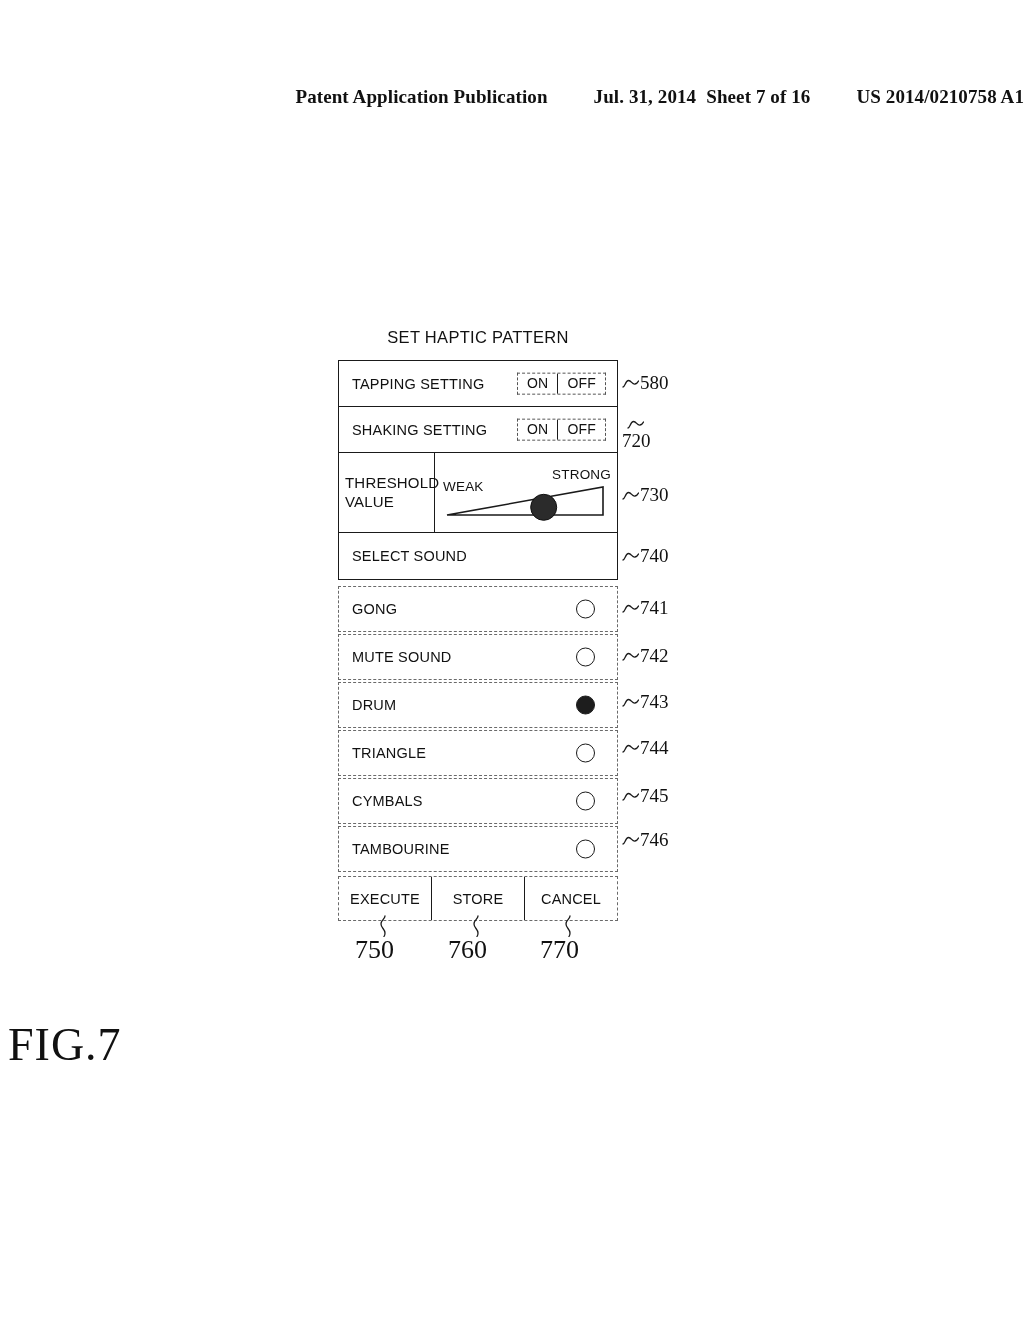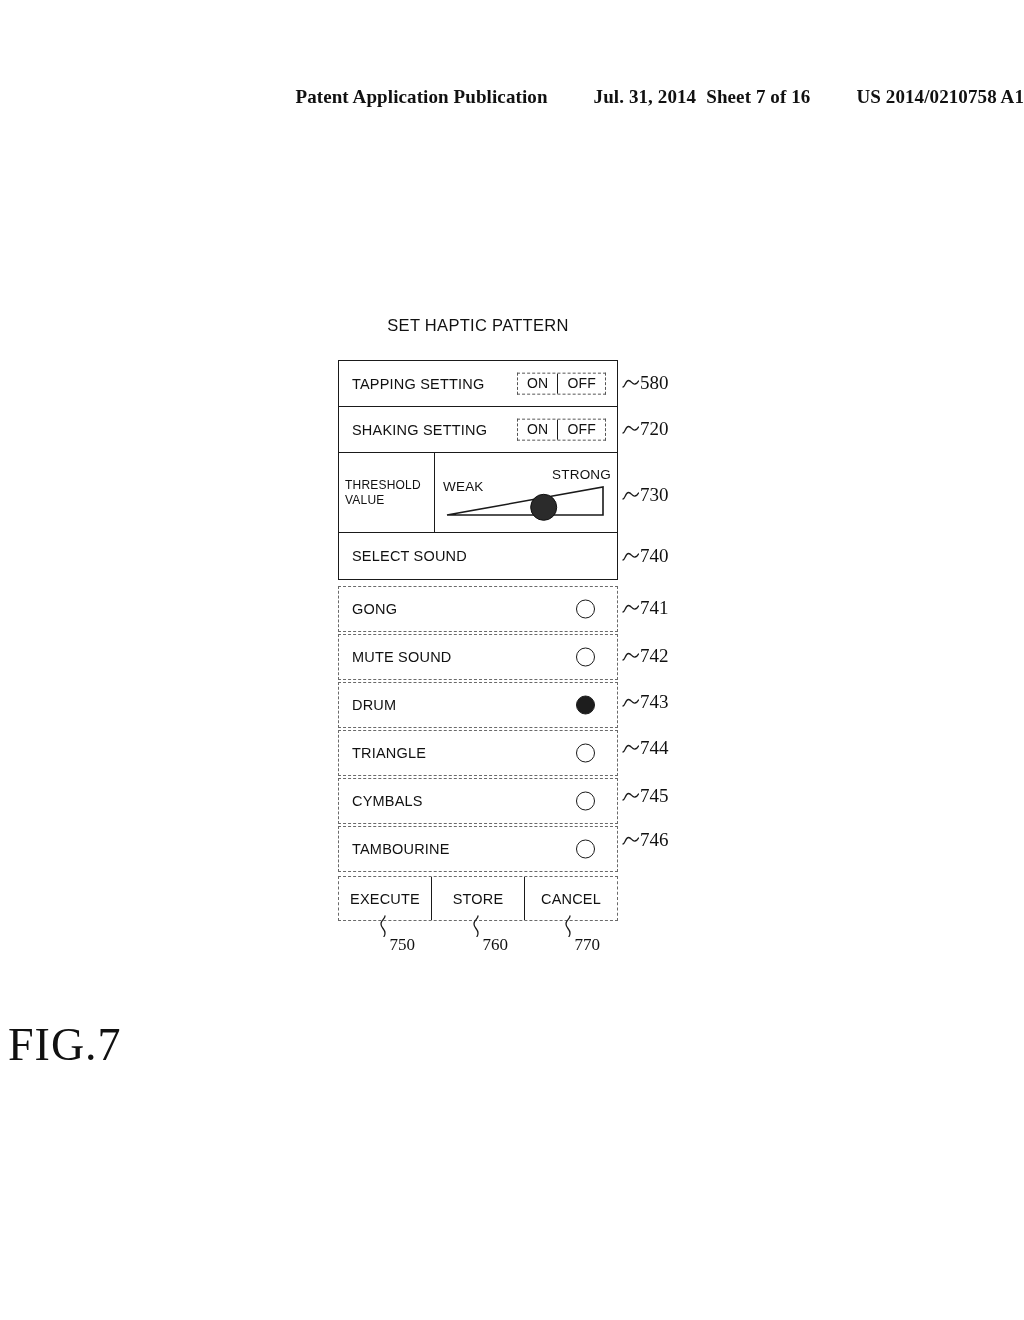--- a/index.html
+++ b/index.html
@@ -26,21 +26,21 @@
   }
   #patent-header .hdr-pub{ margin-right:46px; }
   #patent-header .hdr-date{ margin-right:10px; }
   #patent-header .hdr-sheet{ margin-right:46px; }
   #patent-header .hdr-num{ }
 
   
   #fig-title{
     position:absolute;
     left:338px;width:280px;
-    top:316px;
+    top:328px;
     text-align:center;
     font-size:16.5px;
     letter-spacing:0.3px;
     white-space:nowrap;
   }
 
   
   #dialog{
     position:absolute;
     left:338px;top:360px;
@@ -94,21 +94,21 @@
   }
   #threshold-label-cell{
     width:96px;
     border-right:1.6px solid #1a1a1a;
     box-sizing:border-box;
     display:flex;
     align-items:center;
     padding-left:6px;
   }
   #threshold-label-cell .txt{
-    font-size:12px;
+    font-size:15px;
     line-height:1.22;
     letter-spacing:0.2px;
   }
   #slider-cell{
     flex:1;
     position:relative;
   }
   #slider-svg{ position:absolute;left:0;top:0; }
   #label-weak{
     position:absolute;
@@ -190,22 +190,22 @@
     display:inline-block;
     width:17px;height:12px;
     margin-right:1px;
   }
   .ref .num{ font-family:"Liberation Serif", serif; font-size:19px; }
 
   
   .ref-bottom{
     position:absolute;
     font-family:"Liberation Serif", serif;
-    font-size:17px;
-    text-align:right;
+    font-size:26px;
+    text-align:left;
     width:60px;
   }
   .leader-v{
     position:absolute;
     width:16px;height:22px;
   }
 
   
   #fig-caption{
     position:absolute;
@@ -311,21 +311,21 @@
 </div>
 
 <div id="fig-caption">FIG.7</div>
 
 <div class="ref" style="top: 372px;">
     <svg class="squig" viewBox="0 0 17 12">
       <path d="M1 10 C 3 10, 3.5 3.5, 6.5 3.5 C 9.5 3.5, 10 7.5, 13 7 C 15 6.6, 16 5, 16.5 4" fill="none" stroke="#1a1a1a" stroke-width="1.3" stroke-linecap="round"></path>
     </svg>
     <span class="num">580</span>
   </div>
-<div class="ref" style="top: 418px;">
+<div class="ref" style="top: 418px; flex-direction: column;">
     <svg class="squig" viewBox="0 0 17 12">
       <path d="M1 10 C 3 10, 3.5 3.5, 6.5 3.5 C 9.5 3.5, 10 7.5, 13 7 C 15 6.6, 16 5, 16.5 4" fill="none" stroke="#1a1a1a" stroke-width="1.3" stroke-linecap="round"></path>
     </svg>
     <span class="num">720</span>
   </div>
 <div class="ref" style="top: 484px;">
     <svg class="squig" viewBox="0 0 17 12">
       <path d="M1 10 C 3 10, 3.5 3.5, 6.5 3.5 C 9.5 3.5, 10 7.5, 13 7 C 15 6.6, 16 5, 16.5 4" fill="none" stroke="#1a1a1a" stroke-width="1.3" stroke-linecap="round"></path>
     </svg>
     <span class="num">730</span>

